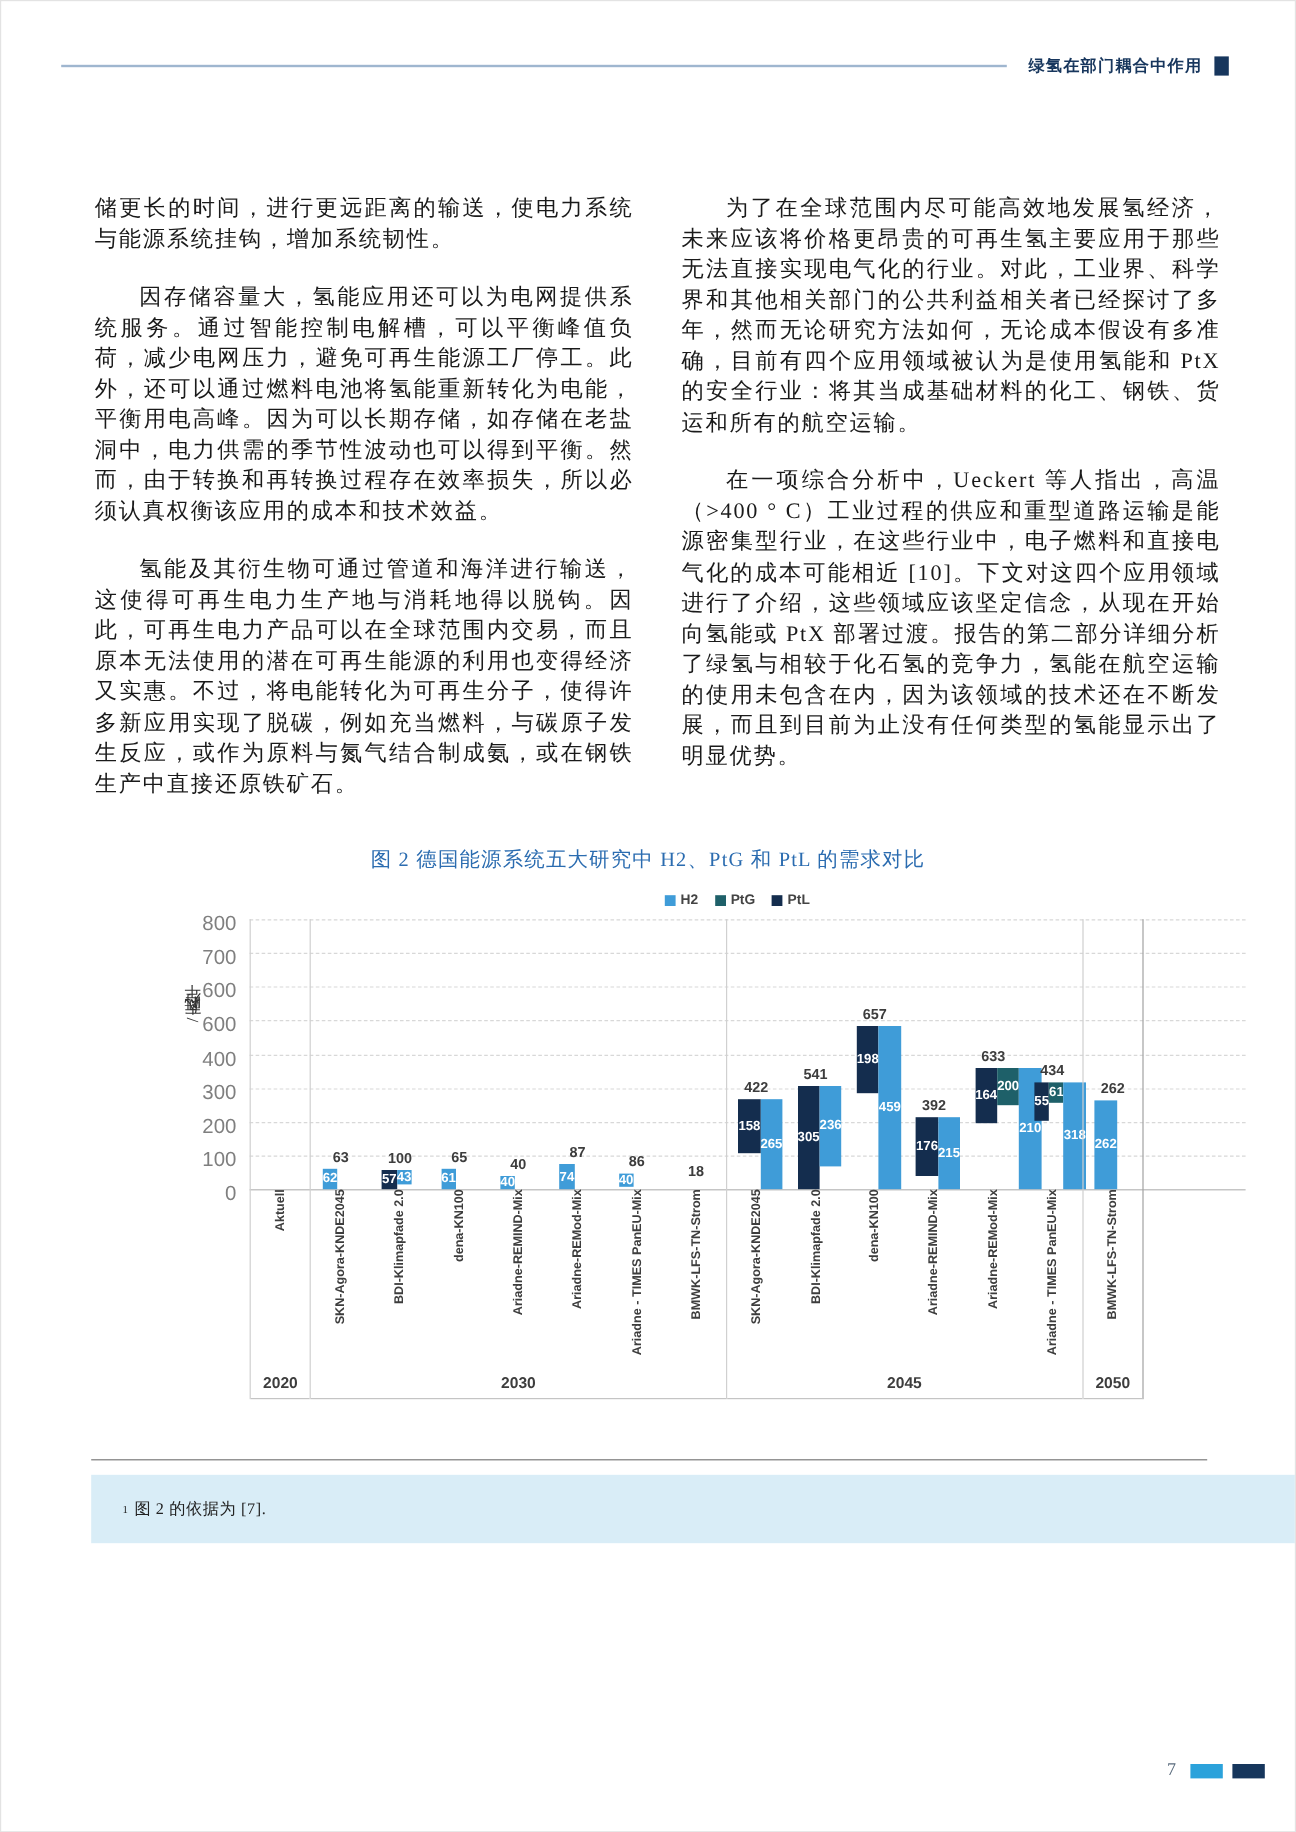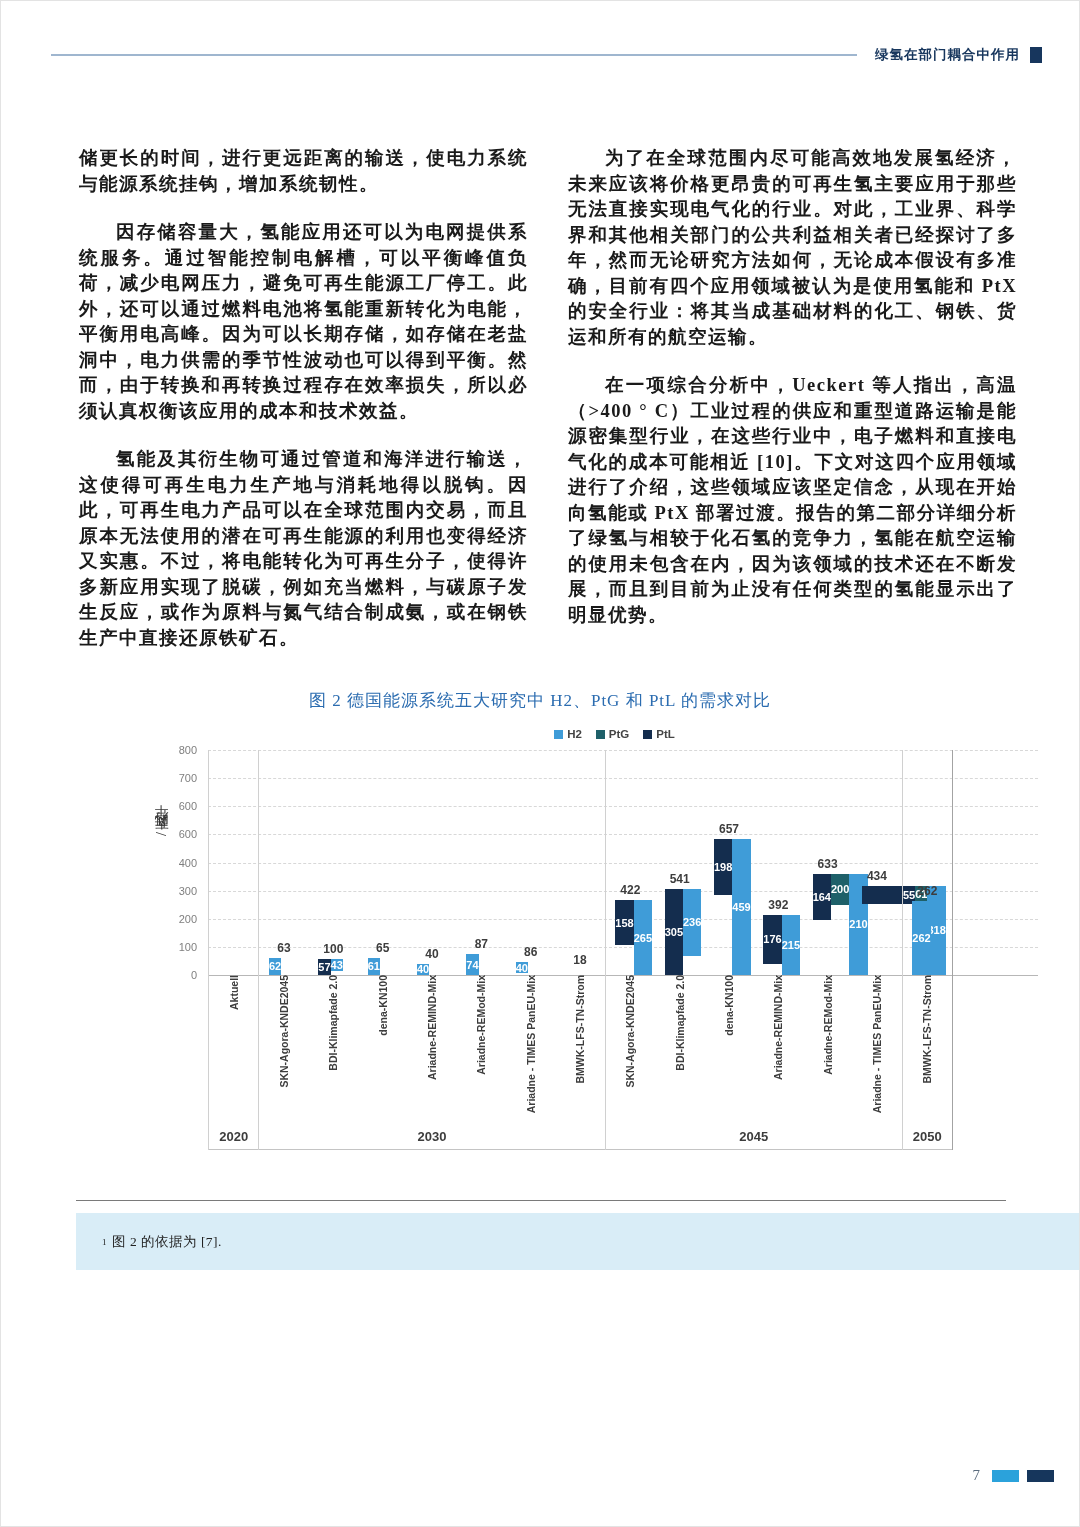--- a/index.html
+++ b/index.html
@@ -2,41 +2,41 @@
 <html><head>
 <meta charset="utf-8">
 <style>
   html,body{margin:0;padding:0;background:#ffffff;}
   .page{
     position:relative; width:1080px; height:1527px; margin:0 auto;
     background:#ffffff; border:1px solid #e3e3e3; box-sizing:border-box;
     overflow:hidden; font-family:"Liberation Serif", serif; color:#1a1a1a;
   }
   
-  .header{display:flex; align-items:center; margin:45px 37px 0 50px;}
+  .header{display:flex; align-items:center; margin:45px 55px 0 50px;}
   .header-line{flex:1; height:0; border-top:2px solid #9fb6cf; margin-right:18px;}
   .header-title{font-family:"Liberation Sans", sans-serif; font-size:13.5px; font-weight:bold; color:#17365d; letter-spacing:1px; white-space:nowrap;}
   .header-square{width:12px; height:16px; background:#17365d; margin-left:10px;}
   
   .columns{display:flex; gap:40px; margin:82px 62px 0 78px;}
   .col{flex:1; font-size:18.5px; line-height:25.5px; letter-spacing:1.5px; text-align:justify;}
-  .col p{margin:0 0 23px 0;font-weight:bold;}
+  .col p{margin:16px 0 23px 0;}
   .col p.indent{text-indent:2em;}
   .col p:last-child{margin-bottom:0;}
   
   .fig-title{margin-top:38px; text-align:center; font-size:17px; color:#2b6cb0; letter-spacing:1px;}
   .chart-area{position:relative; margin:16px 0 0 150px; width:887px; font-family:"Liberation Sans", sans-serif;}
   .legend{display:flex; justify-content:center; gap:14px; margin-bottom:10px; margin-left:40px;}
   .legend-item{display:flex; align-items:center; gap:4px; font-size:11.5px; color:#444; font-weight:bold;}
   .legend-swatch{width:9px; height:9px; display:inline-block;}
   .plot-wrap{position:relative; margin-left:57px;}
   .grid-layer{position:absolute; left:0; right:0; top:0; height:225px; z-index:0;}
   .grid-line{position:absolute; left:0; right:0; height:0; border-top:1px dashed #d8d8d8;}
   .grid-line.base{border-top:1px solid #b7b7b7;}
-  .y-tick{position:absolute; width:46px; text-align:right; font-size:11px; color:#7f7f7f; left:-57px;}
+  .y-tick{position:absolute; width:46px; text-align:right; font-size:17px; color:#7f7f7f; left:-57px;}
   .y-axis-label{
     position:absolute; left:2px; top:100px;
     writing-mode:vertical-rl; transform:rotate(180deg);
     font-size:14px; color:#333; letter-spacing:2px;
     font-family:"Liberation Serif", serif;
   }
   .chart-body{position:relative; display:flex; z-index:1;}
   .grp{flex-basis:0; display:flex; flex-direction:column; border-left:1px solid #d0d0d0;}
   .grp.last{border-right:1px solid #a3a3a3;}
   .grp-cols{height:225px; display:flex; align-items:flex-end;}
@@ -246,21 +246,21 @@
                 <div class="bar-total">633</div>
                 <div class="bar">
                   <div class="bar-seg" style="height: 46.125px; background: rgb(20, 45, 78);">164</div>
                   <div class="bar-seg" style="height: 30.9375px; background: rgb(30, 96, 105);">200</div>
                   <div class="bar-seg" style="height: 101.25px; background: rgb(63, 156, 216);">210</div>
                 </div>
               </div>
               <div class="bar-col">
                 <div class="bar-total">434</div>
                 <div class="bar">
-                  <div class="bar-seg" style="height: 18px; background: rgb(20, 45, 78); padding-left: 41px;">55</div>
+                  <div class="bar-seg" style="height: 32px; background: rgb(20, 45, 78);">55</div>
                   <div class="bar-seg" style="height: 17.1562px; background: rgb(30, 96, 105);">61</div>
                   <div class="bar-seg" style="height: 89.4375px; background: rgb(63, 156, 216);">318</div>
                 </div>
               </div>
             </div>
             <div class="grp-labels">
               <div class="x-cell">
                 <span class="x-label">SKN-Agora-KNDE2045</span>
               </div>
               <div class="x-cell">

